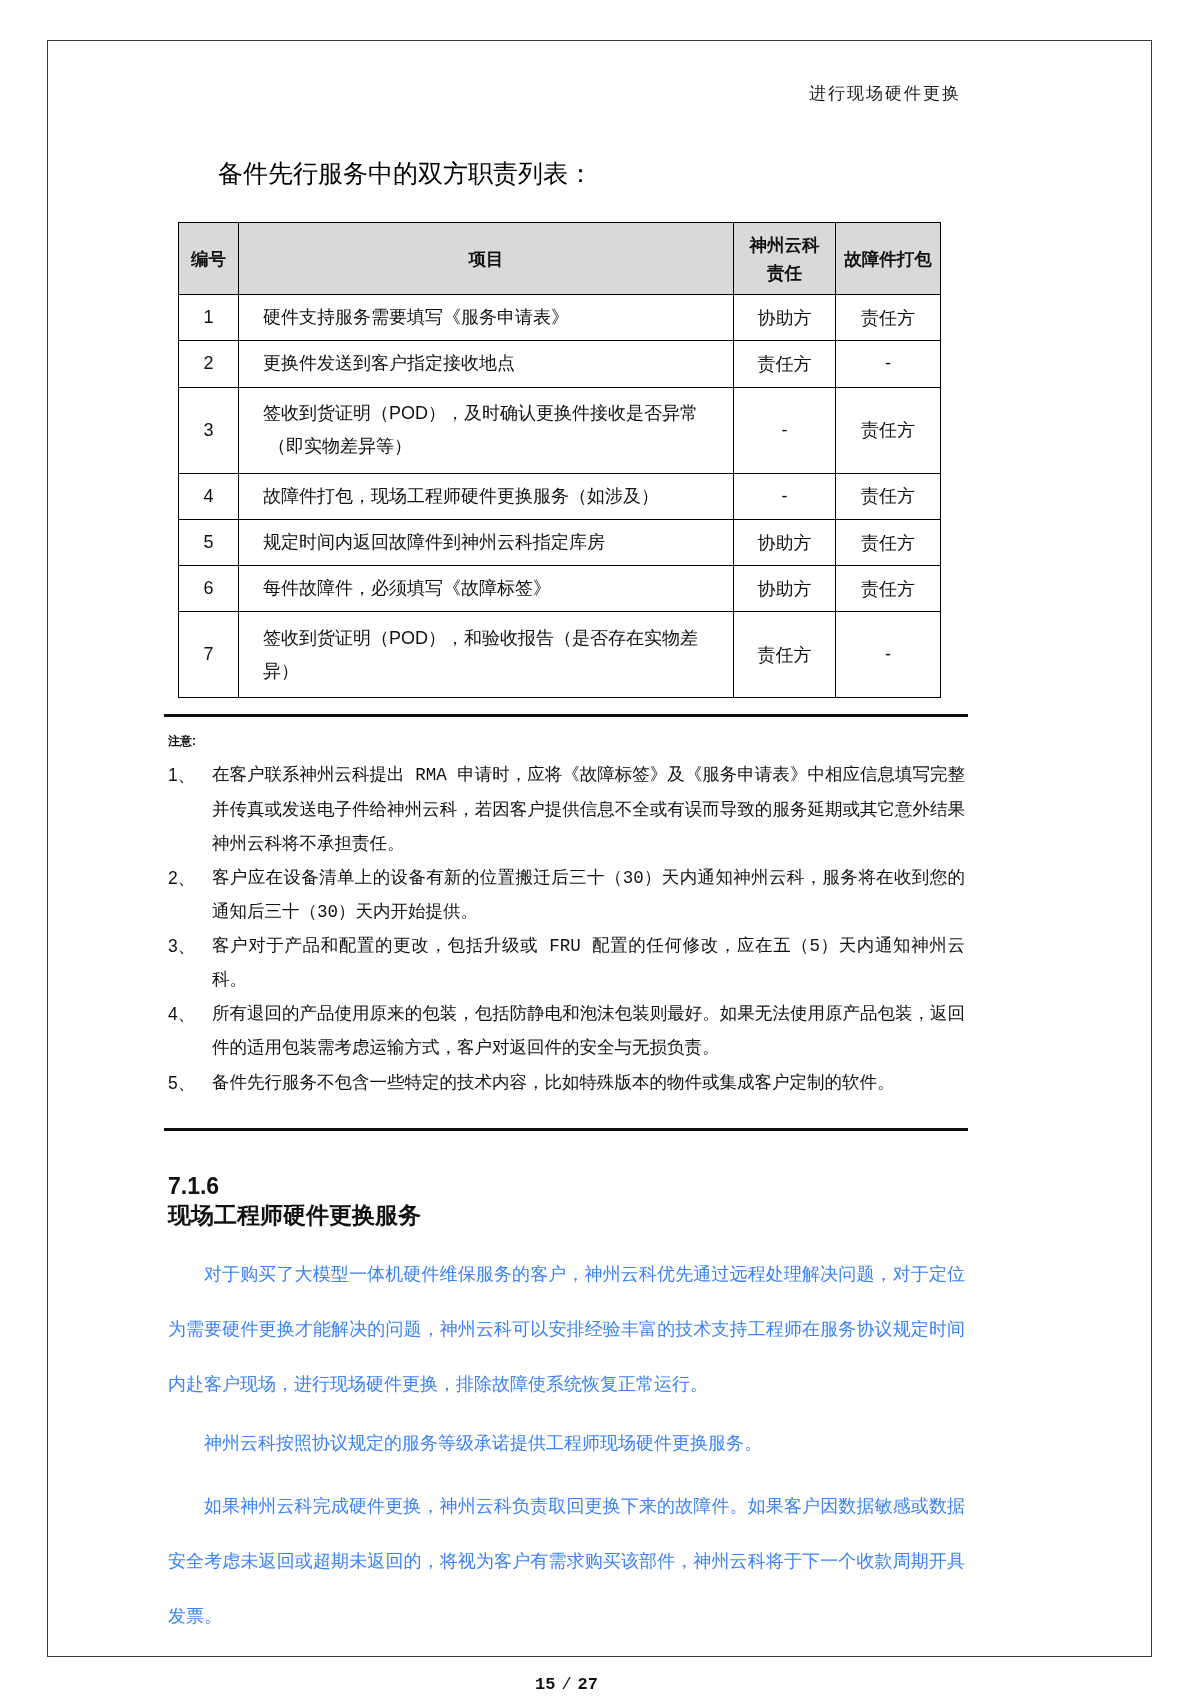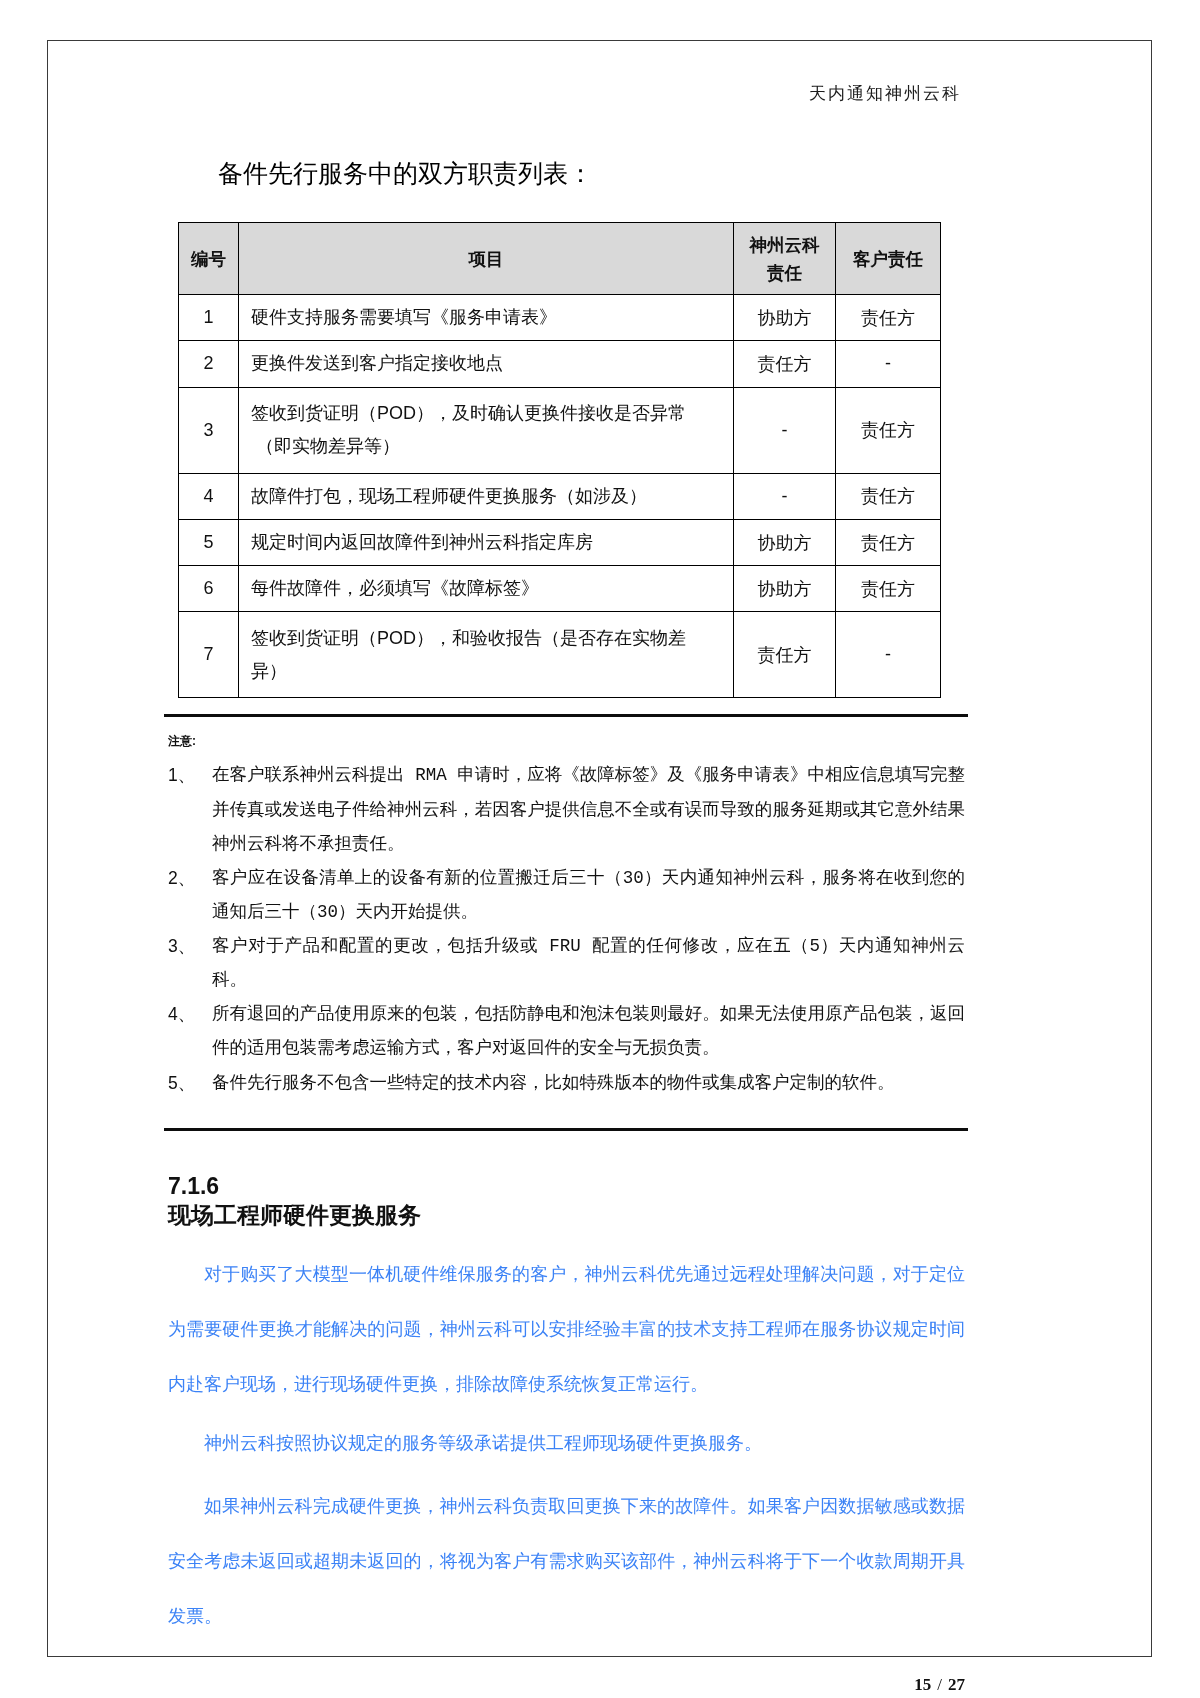--- a/index.html
+++ b/index.html
@@ -59,21 +59,21 @@
   }
   .col-num  { width:60px; }
   .col-item { width:495px; }
   .col-resp { width:102px; }
   .col-cust { width:105px; }
   .resp-table td { height:46px; }
   .resp-table tr.tall td { height:86px; }
   .cell-num  { text-align:center; }
   .cell-item {
     text-align:left;
-    padding:6px 10px 6px 12px;
+    padding:6px 10px 6px 24px;
     white-space:pre-wrap;
     line-height:1.85;
   }
   .cell-center { text-align:center; }
   .divider {
     height:3px;
     background:#0d0d0d;
     margin-top:16px;
     margin-left:-4px;
     width:804px;
@@ -119,53 +119,53 @@
     line-height:3.05;
     text-indent:2em;
     text-align:justify;
     color:#3b82f6;
   }
   .para-1 { margin-top:16px; }
   .para-2 { margin-top:8px; }
   .para-3 { margin-top:4px; }
   .doc-footer {
     margin-top:32px;
-    text-align:right;
-    font-family:Liberation Serif, serif;
+    text-align:center;
+    font-family:Liberation Mono, monospace;
     font-size:17px;
     color:#111;
   }
   .doc-footer .pg-num { font-weight:bold; }
   .doc-footer .pg-sep { font-weight:normal; padding:0 6px; }
 </style>
 </head>
 <body>
 
 <div class="page-border"></div>
 
 <div class="content">
 
-  <div class="doc-header">天内通知神州云科</div>
+  <div class="doc-header">进行现场硬件更换</div>
 
   <div class="intro">备件先行服务中的双方职责列表：</div>
 
   <table class="resp-table">
     <colgroup>
       <col class="col-num">
         <col class="col-item">
         <col class="col-resp">
         <col class="col-cust">
     </colgroup>
     <thead>
       <tr>
         <th>编号</th>
         <th>项目</th>
         <th>神州云科
 责任</th>
-        <th>客户责任</th>
+        <th>故障件打包</th>
       </tr>
     </thead>
     <tbody>
       <tr>
         <td class="cell-num">1</td>
         <td class="cell-item">硬件支持服务需要填写《服务申请表》</td>
         <td class="cell-center">协助方</td>
         <td class="cell-center">责任方</td>
       </tr>
       <tr>

